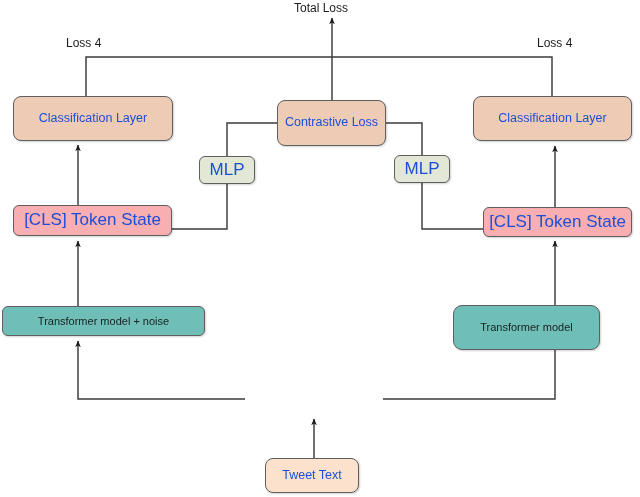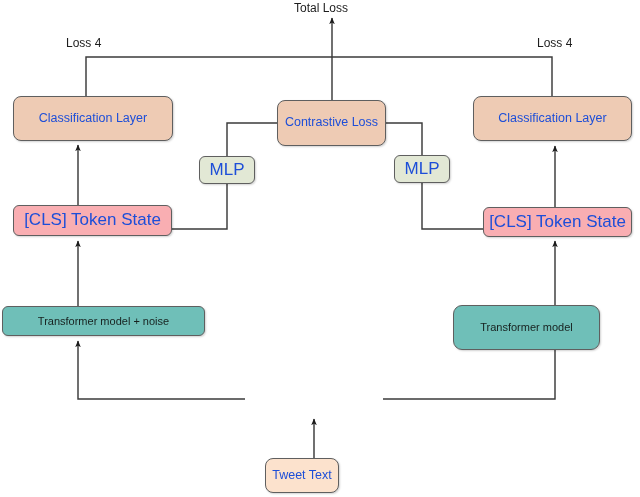--- a/index.html
+++ b/index.html
@@ -145,17 +145,17 @@
 
   <div class="node rounded-sm transformer" style="left:2px; top:306px; width:203px; height:30px; background:#6fbfb8;">
     <span>Transformer model + noise</span>
   </div>
 
   <div class="node rounded-sm transformer" style="left:453px; top:305px; width:147px; height:45px; background:#6fbfb8;border-radius:9px;">
     <span>Transformer model</span>
   </div>
 
 
-  <div class="node rounded" style="left:265px; top:458px; width:74px; height:35px; background:#fce2cd;">
+  <div class="node rounded" style="left:265px; top:458px; width:94px; height:35px; background:#fce2cd;">
     <span>Tweet Text</span>
   </div>
 
 </div>
 
 </body></html>

